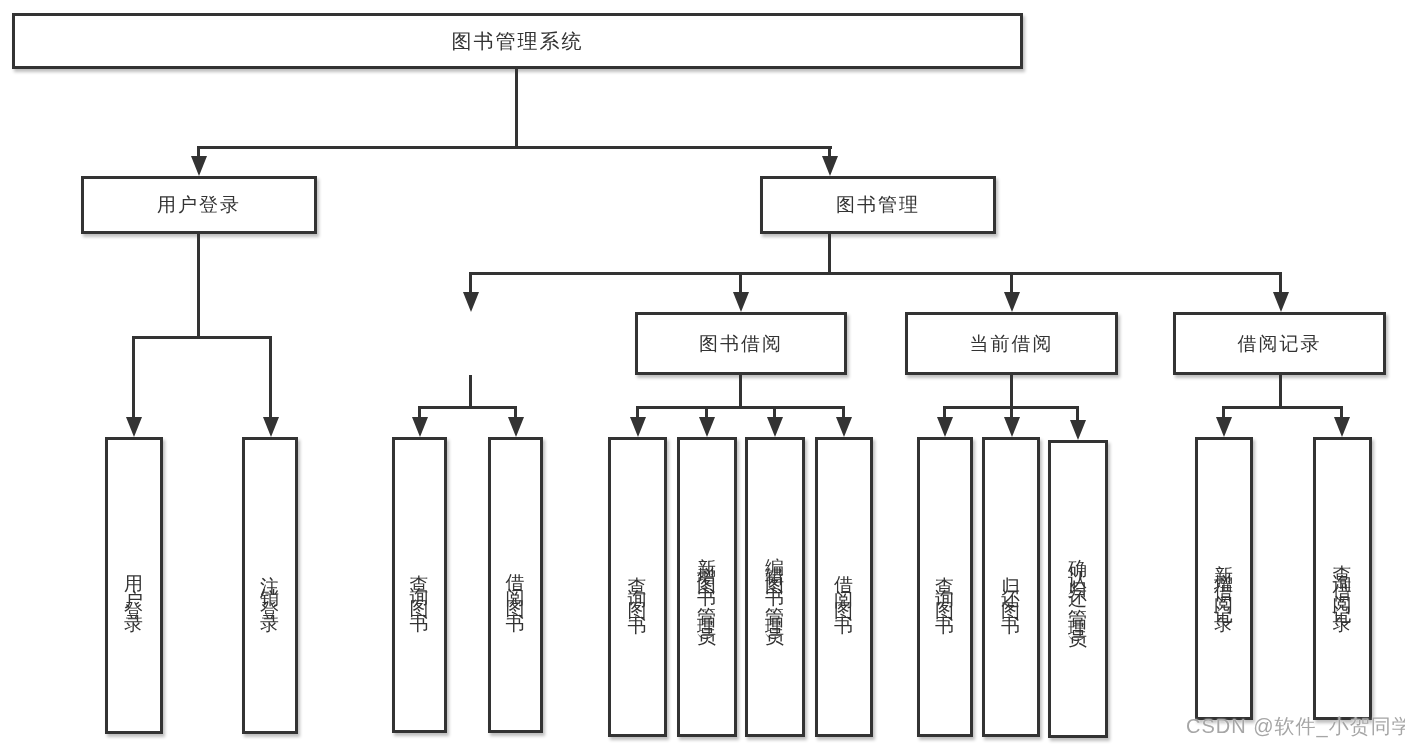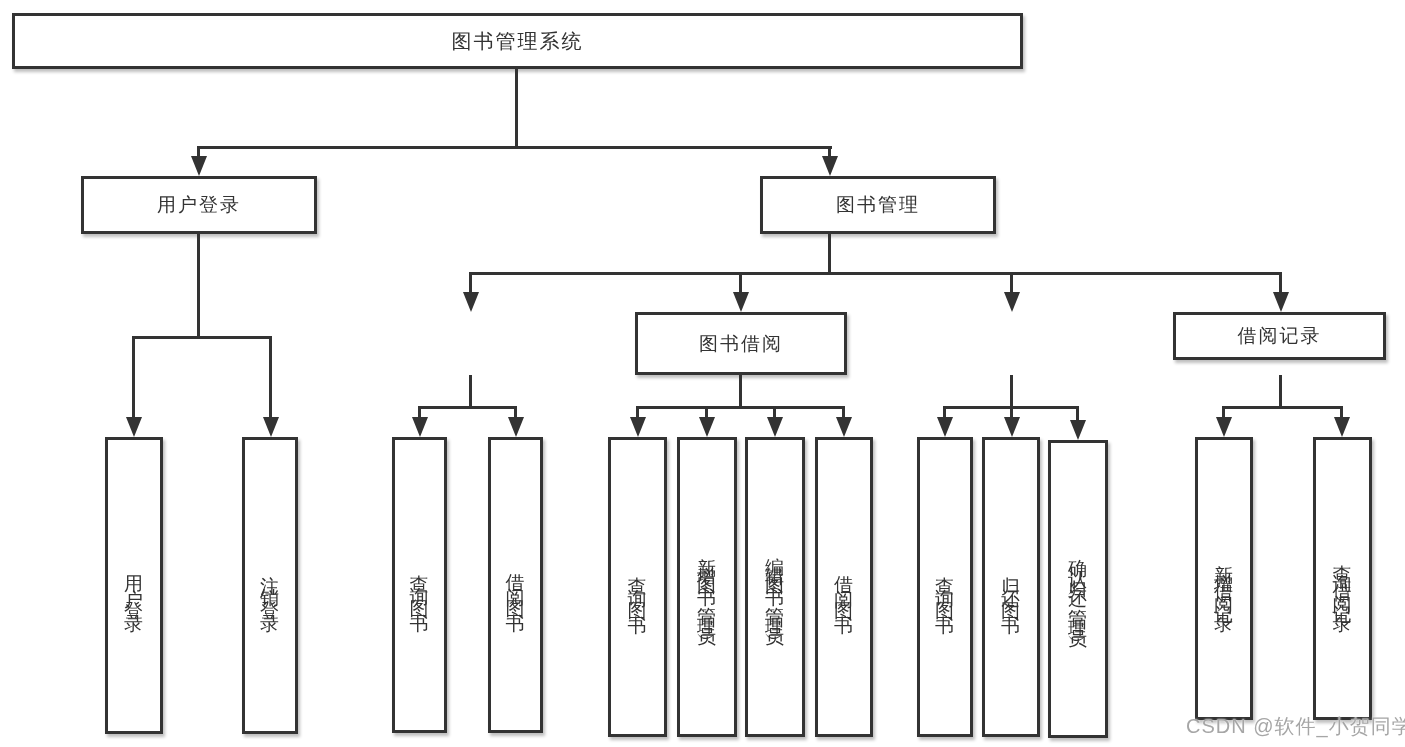--- a/index.html
+++ b/index.html
@@ -92,21 +92,24 @@
   <div class="vline" style="left:739px;top:272px;height:26px;"></div>
   <div class="arrowhead" style="left:733px;top:292px;"></div>
   <div class="vline" style="left:1010px;top:272px;height:26px;"></div>
   <div class="arrowhead" style="left:1004px;top:292px;"></div>
   <div class="vline" style="left:1279px;top:272px;height:26px;"></div>
   <div class="arrowhead" style="left:1273px;top:292px;"></div>
 
   <div class="node" style="left:635px;top:312px;width:212px;height:63px;">
     <span>图书借阅</span>
   </div>
-  <div class="node" style="left:1173px;top:312px;width:213px;height:48px;text-align:center;">
+  <div class="node" style="left:905px;top:312px;width:213px;height:63px;">
+    <span>当前借阅</span>
+  </div>
+  <div class="node" style="left:1173px;top:312px;width:213px;height:63px;text-align:center;">
     <span>借阅记录</span>
   </div>
 
   <div class="vline" style="left:469px;top:375px;height:31px;"></div>
   <div class="hline" style="left:418px;top:406px;width:99px;"></div>
   <div class="vline" style="left:418px;top:406px;height:14px;"></div>
   <div class="arrowhead" style="left:412px;top:417px;"></div>
   <div class="vline" style="left:514px;top:406px;height:14px;"></div>
   <div class="arrowhead" style="left:508px;top:417px;"></div>
 

